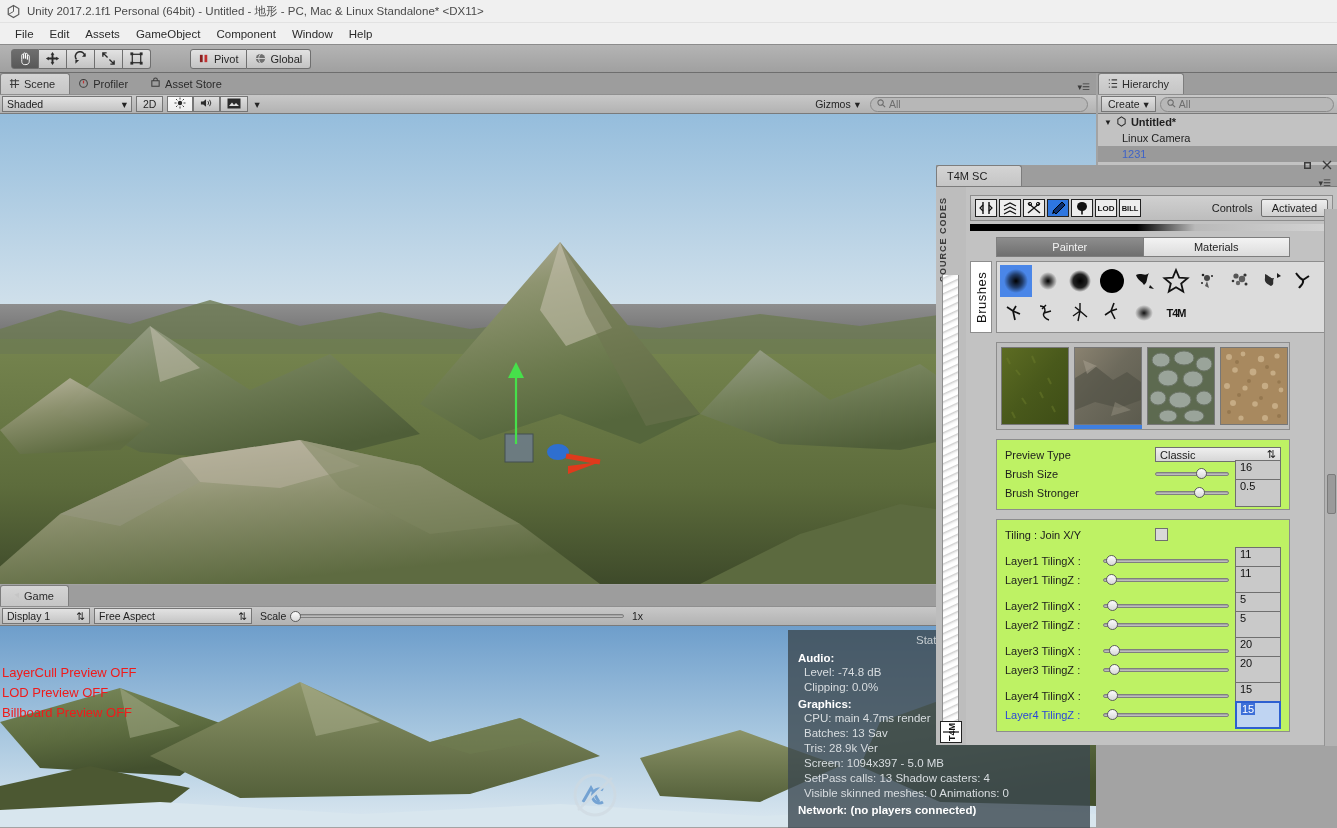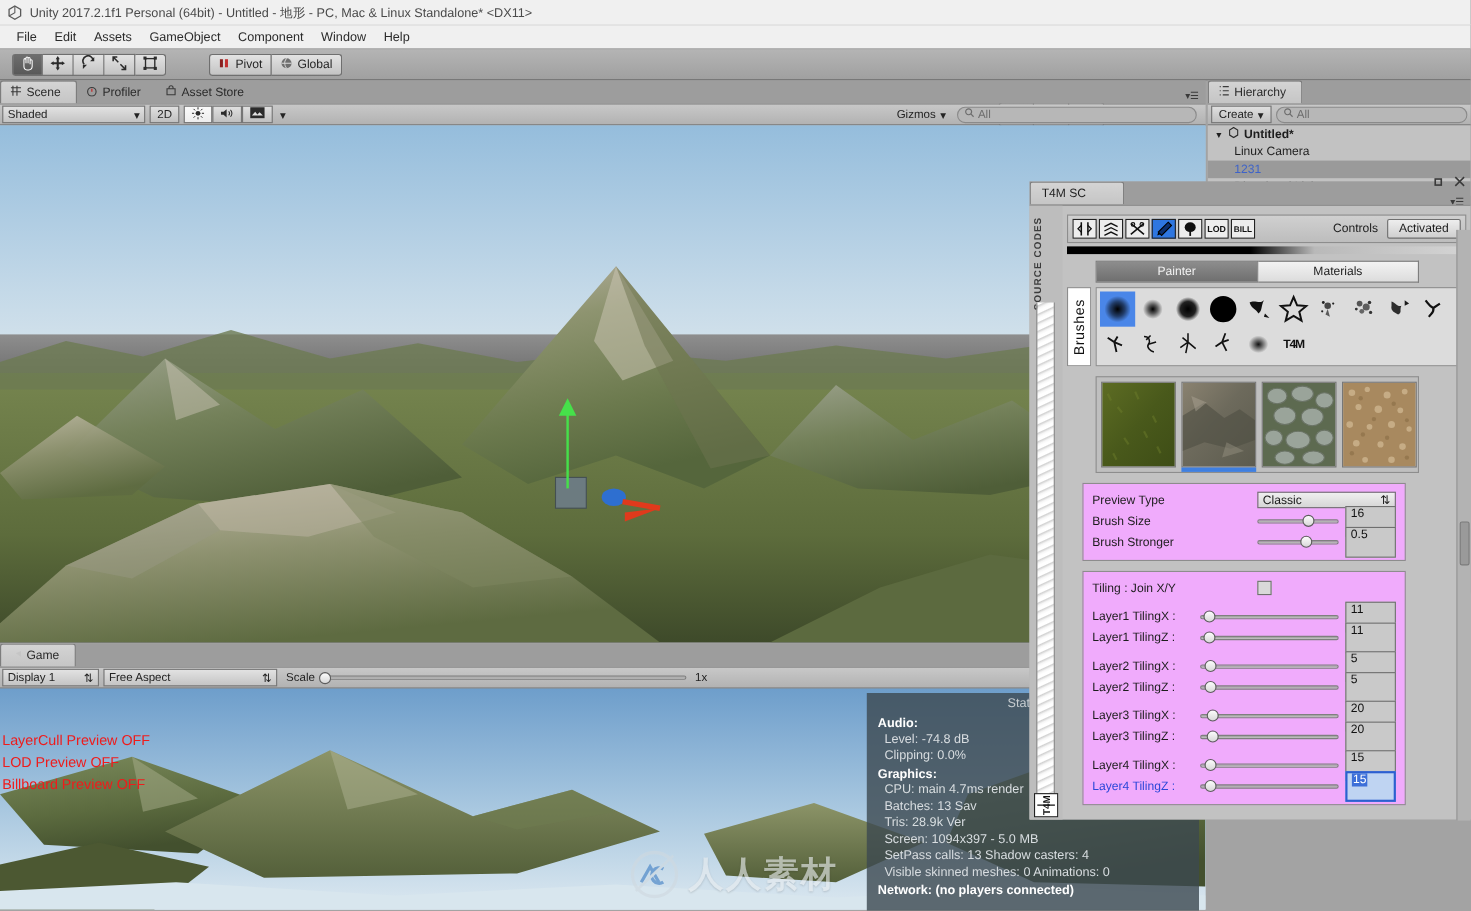--- a/index.html
+++ b/index.html
@@ -225,21 +225,21 @@
 
   .texrow {
     margin: 9px 0 0 26px; width: 294px; height: 88px; background: #bfbfbf;
     border: 1px solid #8d8d8d; display: flex; gap: 5px; padding: 4px;
   }
   .tex { width: 68px; height: 78px; border: 1px solid #777; position: relative; }
   .tex.sel::after { content: ""; position: absolute; left: -1px; right: -1px; bottom: -5px;
                     height: 4px; background: #3f7fe0; }
 
   .panelbox {
-    margin: 9px 0 0 14px; width: 294px; background: #f0abfc;
+    margin: 9px 0 0 26px; width: 294px; background: #bef264;
     border: 1px solid #8d8d8d; padding: 6px 8px;
   }
   .prow { display: flex; align-items: center; height: 17px; margin-bottom: 2px; }
   .prow .lbl { width: 98px; font-size: 11px; color: #1c1c1c; }
   .prow .lbl.blue { color: #2b47d8; }
   .selbox {
     flex: 1; height: 15px; background: linear-gradient(#efefef,#d6d6d6);
     border: 1px solid #6f6f6f; display: flex; align-items: center;
     justify-content: space-between; padding: 0 4px; font-size: 11px; color: #1a1a1a;
   }
@@ -623,21 +623,20 @@
     </div>
   </div>
 
   <div class="watermark">
     <svg width="46" height="46" viewBox="0 0 46 46">
       <circle cx="23" cy="23" r="20" fill="none" stroke="#cfd9e0" stroke-width="3"></circle>
       <path d="M11 30 L19 16 L27 30" fill="none" stroke="#3f7fc4" stroke-width="3"></path>
       <path d="M31 18a7 7 0 100 12" fill="none" stroke="#3f7fc4" stroke-width="3"></path>
       <path d="M6 38 L40 6" stroke="#cfd9e0" stroke-width="2.5"></path>
     </svg>
-    <span class="wm-txt">人人素材</span>
   </div>
 
   <div class="stats">
     <div class="sttitle">Statistics</div>
     <div class="sec">Audio:</div>
     <div class="row">Level: -74.8 dB</div>
     <div class="row">Clipping: 0.0%</div>
     <div class="sec">Graphics:</div>
     <div class="row">CPU: main 4.7ms  render</div>
     <div class="row">Batches: 13          Sav</div>

